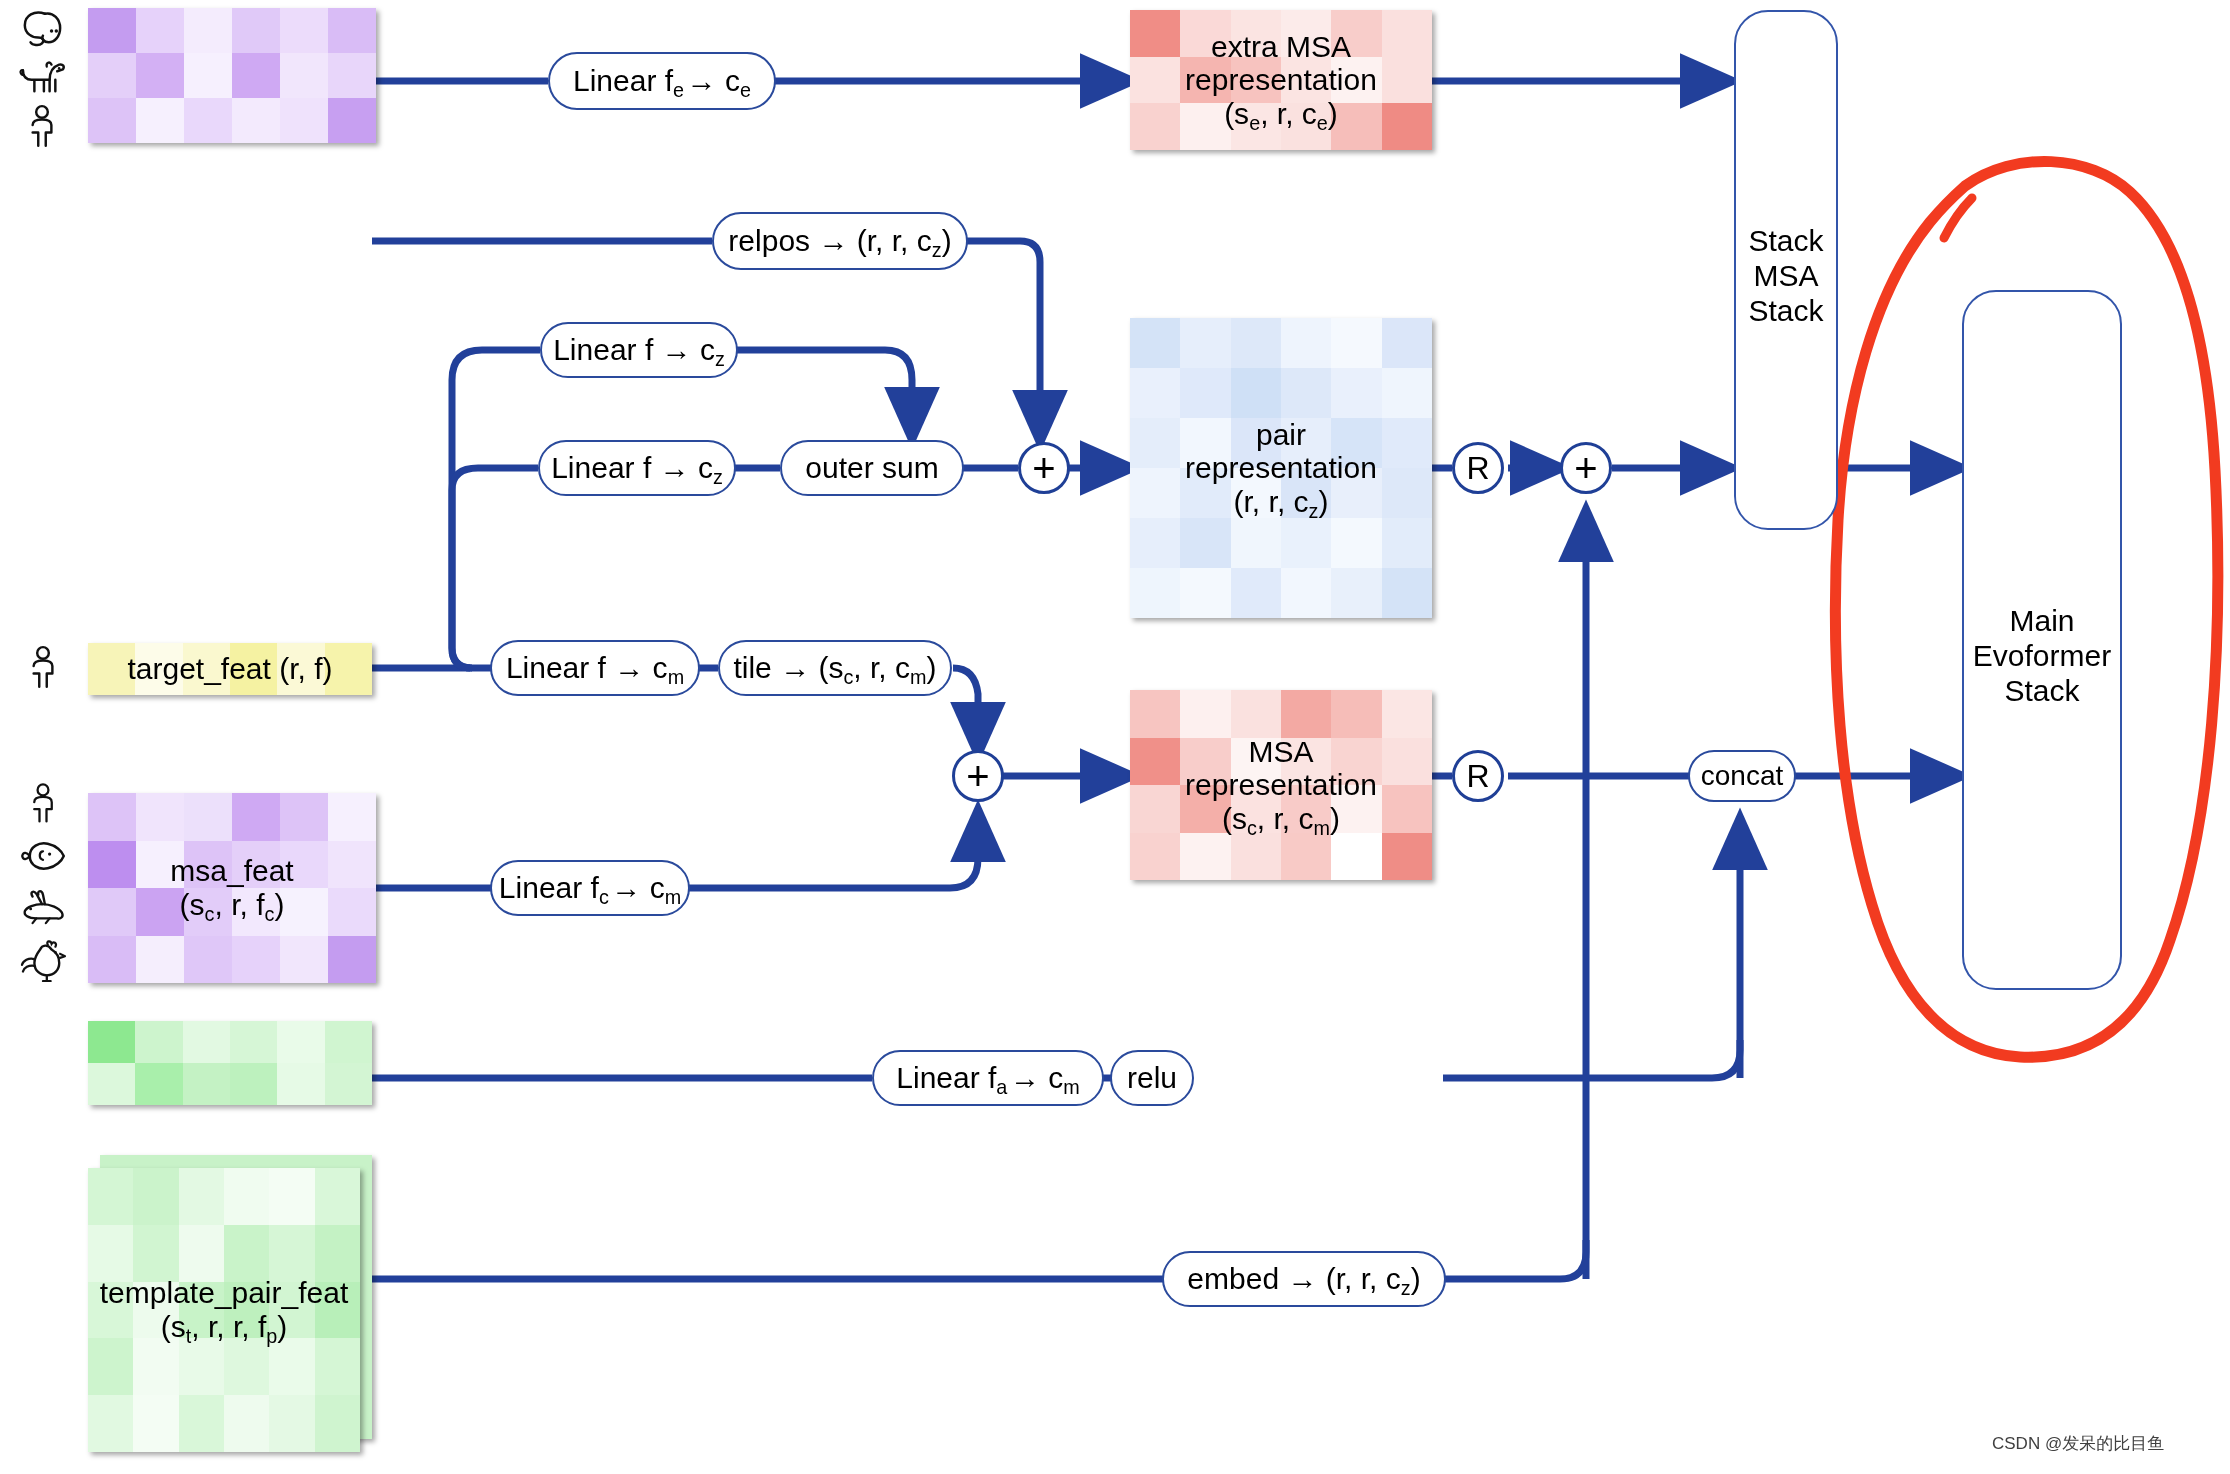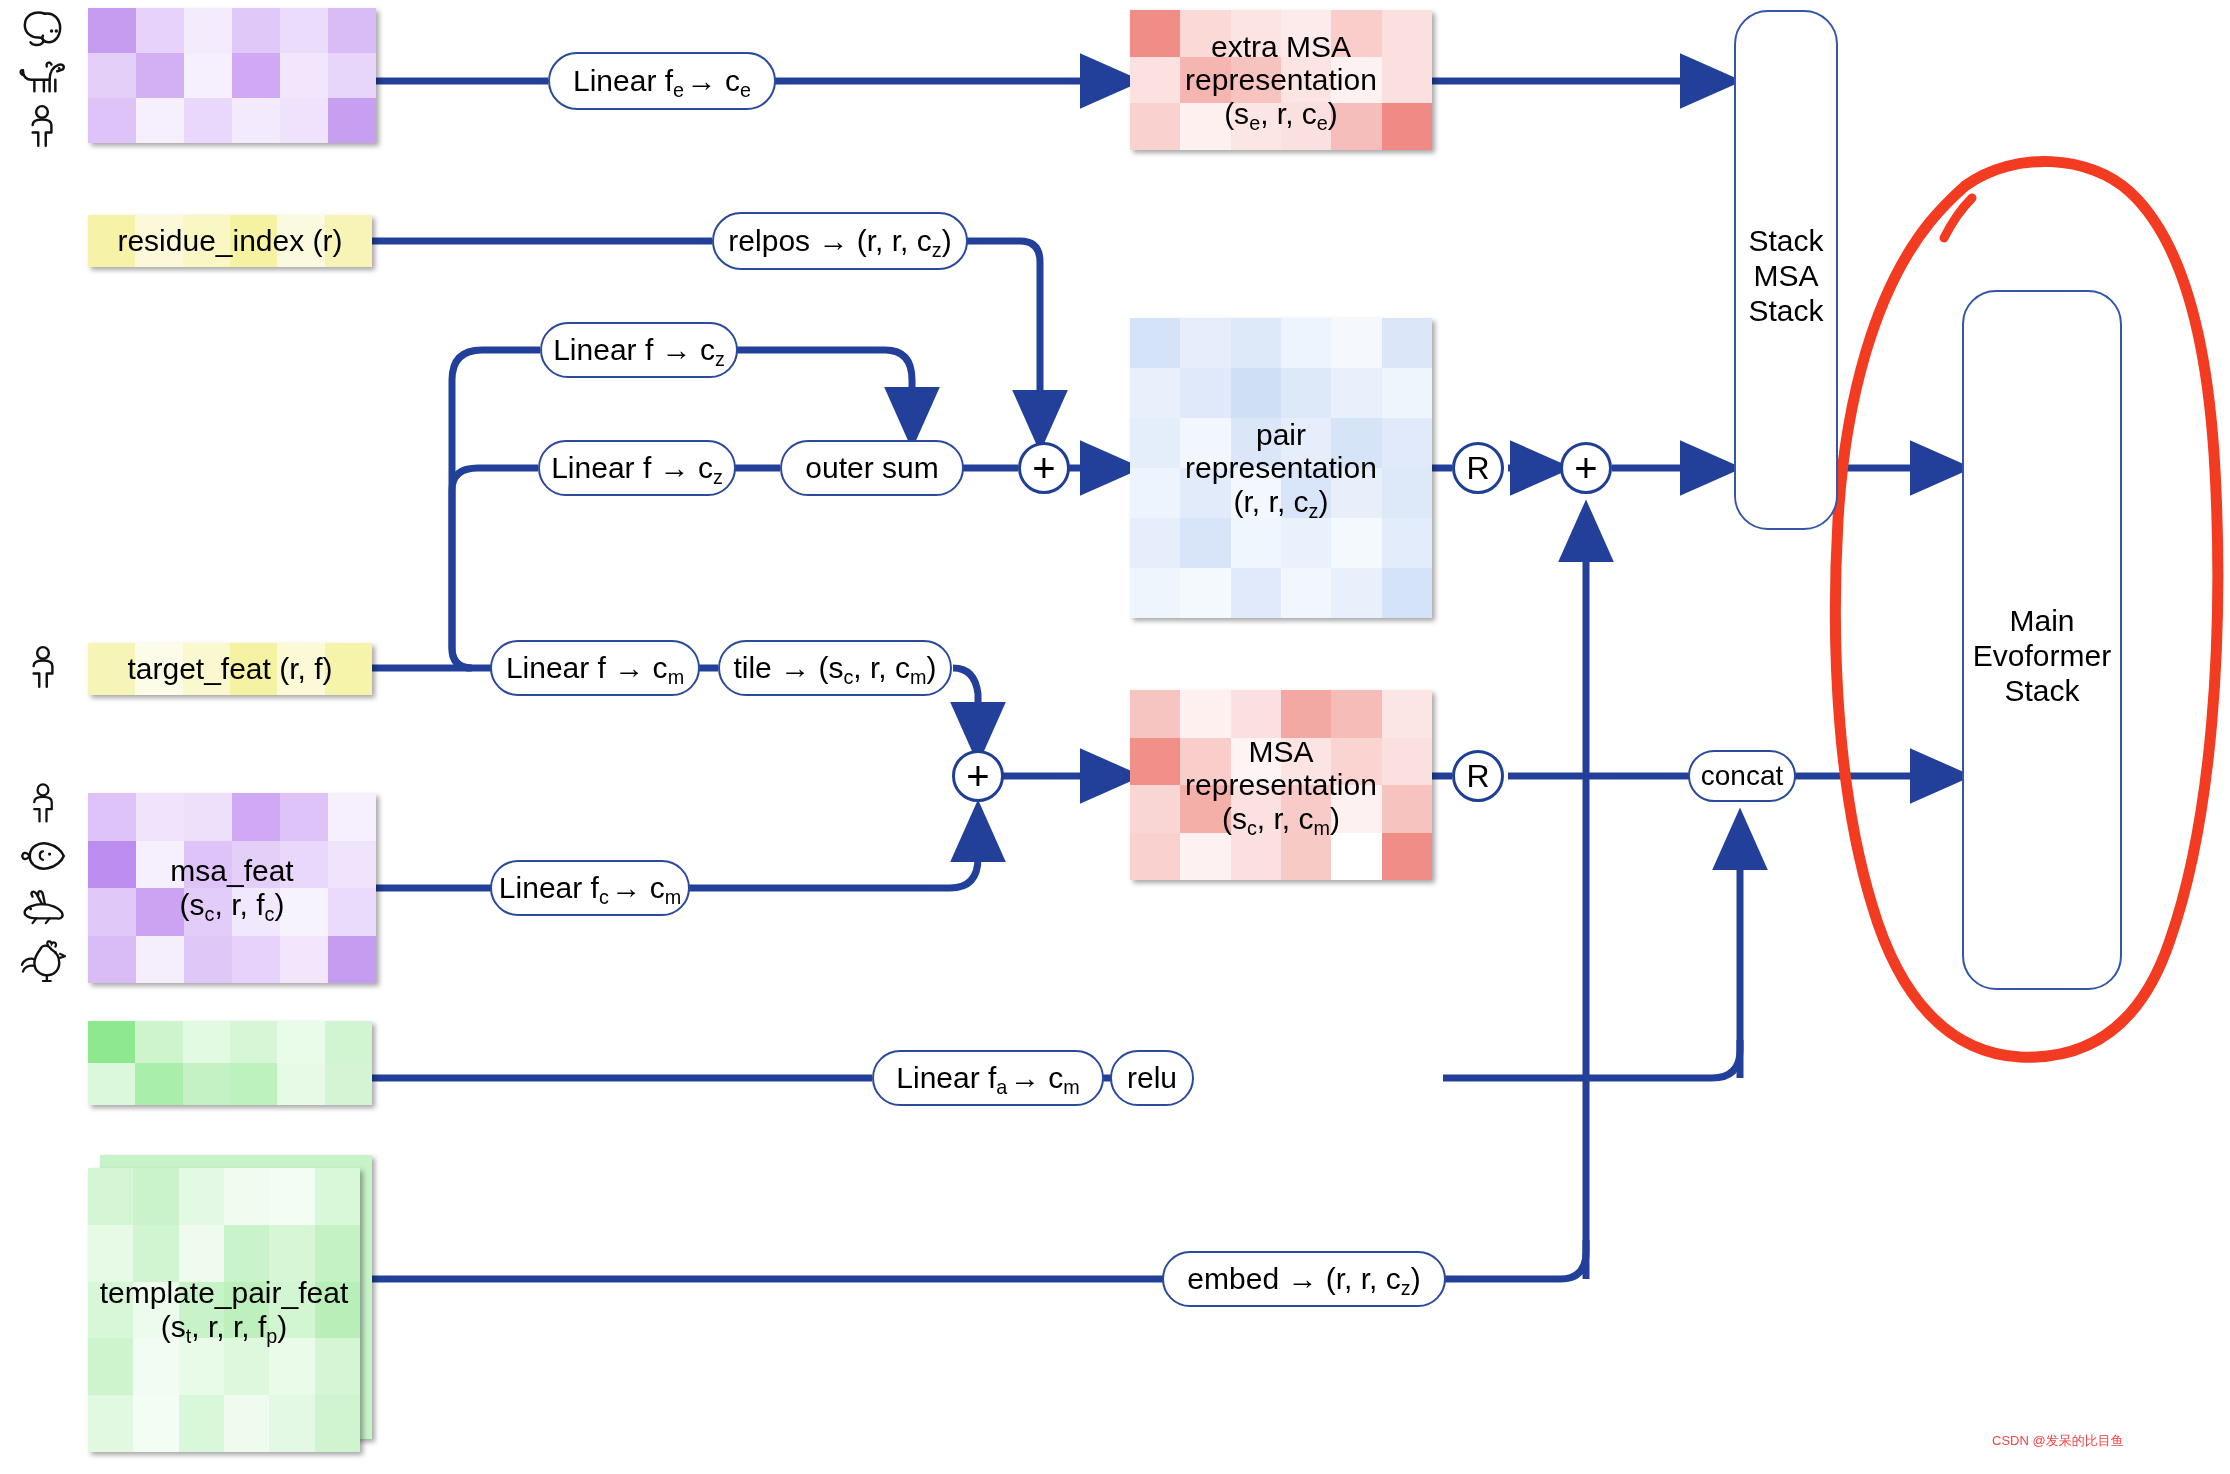--- a/index.html
+++ b/index.html
@@ -22,21 +22,21 @@
         color:#000;z-index:7;font-weight:400;}
 
   .stackbox{position:absolute;box-sizing:border-box;background:#fff;border:2px solid #3355aa;
             border-radius:34px;display:flex;align-items:flex-start;justify-content:center;
             text-align:center;color:#000;line-height:1.16;z-index:5;}
   .stackbox span{display:block;}
 
   .icons{position:absolute;display:flex;flex-direction:column;align-items:center;z-index:4;}
   .icons svg{display:block;}
 
-  .watermark{position:absolute;color:#ef4444;font-size:13px;white-space:nowrap;z-index:9;}
+  .watermark{position:absolute;color:#404040;font-size:17px;white-space:nowrap;z-index:9;}
   sub{font-size:0.66em;vertical-align:baseline;position:relative;top:0.32em;}
 </style>
 </head>
 <body>
 
 <div id="stage">
 
   <svg id="svgroot" viewBox="0 0 2230 1474">
     <defs>
       <marker id="ah" markerWidth="9" markerHeight="8" refX="7.2" refY="4" orient="auto" markerUnits="strokeWidth">
@@ -151,31 +151,20 @@
         <i style="background:#e8d6fa"></i>
       <i style="background:#ddc3f7"></i>
         <i style="background:#f6f0fe"></i>
         <i style="background:#e9d8fb"></i>
         <i style="background:#f3eafd"></i>
         <i style="background:#efe2fc"></i>
         <i style="background:#c79ff1"></i>
     </div>
   </div>
 
-  <div class="feat-box" style="left:88px;top:215px;width:284px;height:52px;font-size:30px;background:#f7f6b4;">
-    <div class="grid" style="grid-template-columns:repeat(6,1fr);">
-      <i style="background:#f6f3a9"></i>
-        <i style="background:#fbf9d9"></i>
-        <i style="background:#f9f7c4"></i>
-        <i style="background:#f5f2a1"></i>
-        <i style="background:#fcfade"></i>
-        <i style="background:#f7f4b6"></i>
-    </div>
-    <div class="lbl">residue_index (r)</div>
-  </div>
 
   <div class="icons" style="left:28px;top:645px;">
     <svg width="30" height="44" viewBox="0 0 32 46">
       <circle cx="16" cy="8" r="6.2" fill="none" stroke="#111" stroke-width="2.6"></circle>
       <path d="M6 22 C6 17 10 16 16 16 C22 16 26 17 26 22 L26 30 L20 30 L20 44 M12 30 L12 44 M6 30 L12 30" fill="none" stroke="#111" stroke-width="2.6" stroke-linejoin="round" stroke-linecap="round"></path>
     </svg>
   </div>
   <div class="feat-box" style="left:88px;top:643px;width:284px;height:52px;font-size:30px;background:#f7f6b4;">
     <div class="grid" style="grid-template-columns:repeat(6,1fr);">
       <i style="background:#f7f4b8"></i>

